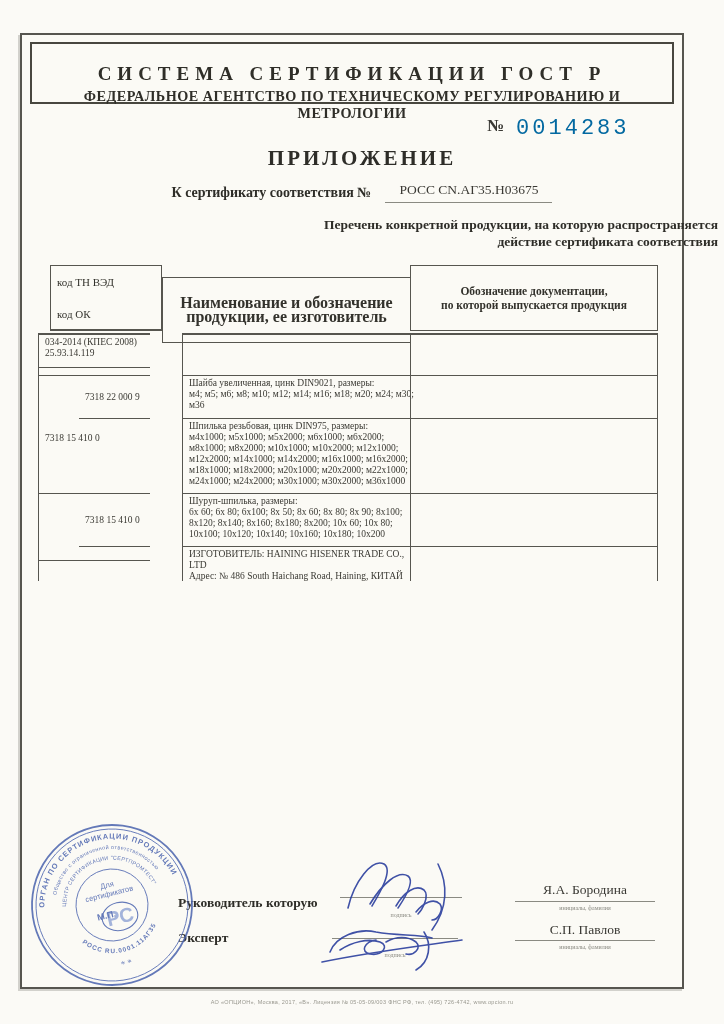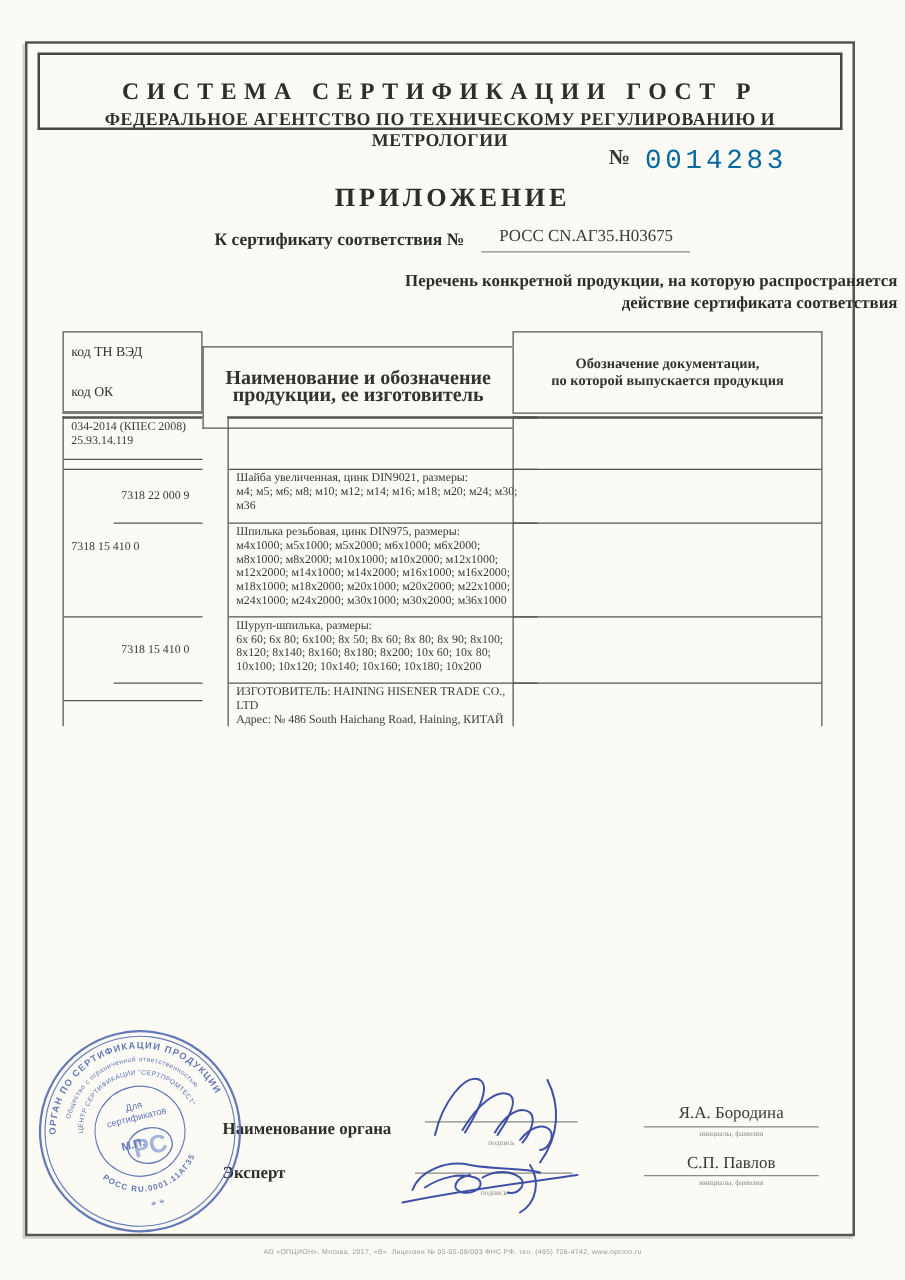--- a/index.html
+++ b/index.html
@@ -62,21 +62,21 @@
   .th-col2{position:absolute;left:112px;top:12px;width:248px;height:66px;
     border-top:1px solid #56554f;border-bottom:1px solid #56554f;box-sizing:border-box;
     display:flex;align-items:center;justify-content:center;text-align:center;
     font-size:16px;font-weight:bold;color:#33322c;line-height:14px;white-space:pre-line;}
   .th-col3{position:absolute;left:360px;top:0;width:248px;height:66px;
     border:1px solid #56554f;border-left:1px solid #56554f;box-sizing:border-box;
     display:flex;align-items:center;justify-content:center;text-align:center;
     font-size:11.5px;font-weight:bold;color:#33322c;line-height:14px;white-space:pre-line;}
   .th-col2{border-left:1px solid #56554f;}
   .tbody-col{position:absolute;top:333px;box-sizing:border-box;border-top:2px solid #56554f;}
-  .col1{left:50px;width:112px;border-left:1px solid #56554f;}
+  .col1{left:38px;width:112px;border-left:1px solid #56554f;}
   .col2{left:162px;width:248px;border-left:1px solid #56554f;margin-left:20px;}
   .col3{left:410px;width:248px;border-left:1px solid #56554f;border-right:1px solid #56554f;}
   .cell{
     box-sizing:border-box;border-bottom:1px solid #56554f;
     font-size:9.5px;line-height:11px;color:#3a3933;white-space:pre-line;
     padding:2px 4px 0 6px;overflow:hidden;
   }
   .cell.vcenter{display:flex;align-items:center;padding-top:0;margin-left:40px;}
   .cell.padtop{padding-top:14px;}
   
@@ -163,21 +163,21 @@
   </div>
 
   <div class="tbody-col col3">
     <div class="cell" style="height:41px;"></div>
     <div class="cell" style="height:43px;"></div>
     <div class="cell" style="height:75px;"></div>
     <div class="cell" style="height:53px;"></div>
     <div class="cell" style="height:34px;border-bottom:none;"></div>
   </div>
 
-  <div class="sig-label" style="left:178px;top:895px;">Наименование органа</div>
+  <div class="sig-label" style="left:178px;top:895px;">Руководитель которую</div>
   <div class="sig-label" style="left:178px;top:930px;">Эксперт</div>
 
   <div class="sig-line" style="left:340px;top:897px;width:122px;"></div>
   <div class="tiny-label" style="left:340px;top:912px;width:122px;">подпись</div>
 
   <div class="sig-line" style="left:332px;top:938px;width:126px;"></div>
   <div class="tiny-label" style="left:332px;top:952px;width:126px;">подпись</div>
 
   <div class="sig-name" style="left:515px;top:882px;width:140px;">Я.А. Бородина</div>
   <div class="sig-line" style="left:515px;top:901px;width:140px;"></div>

